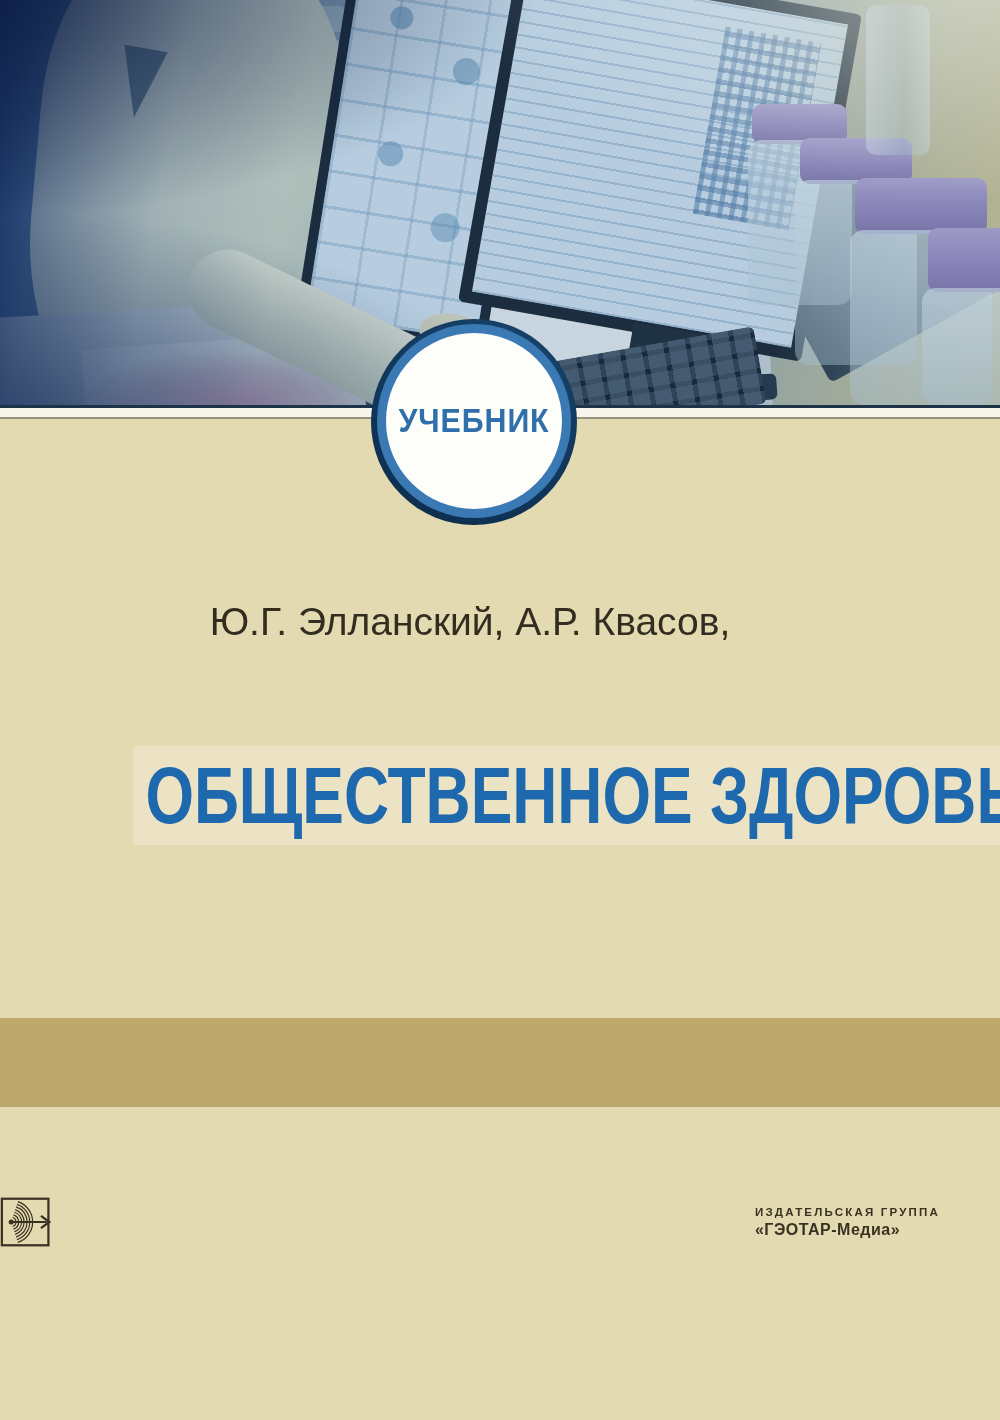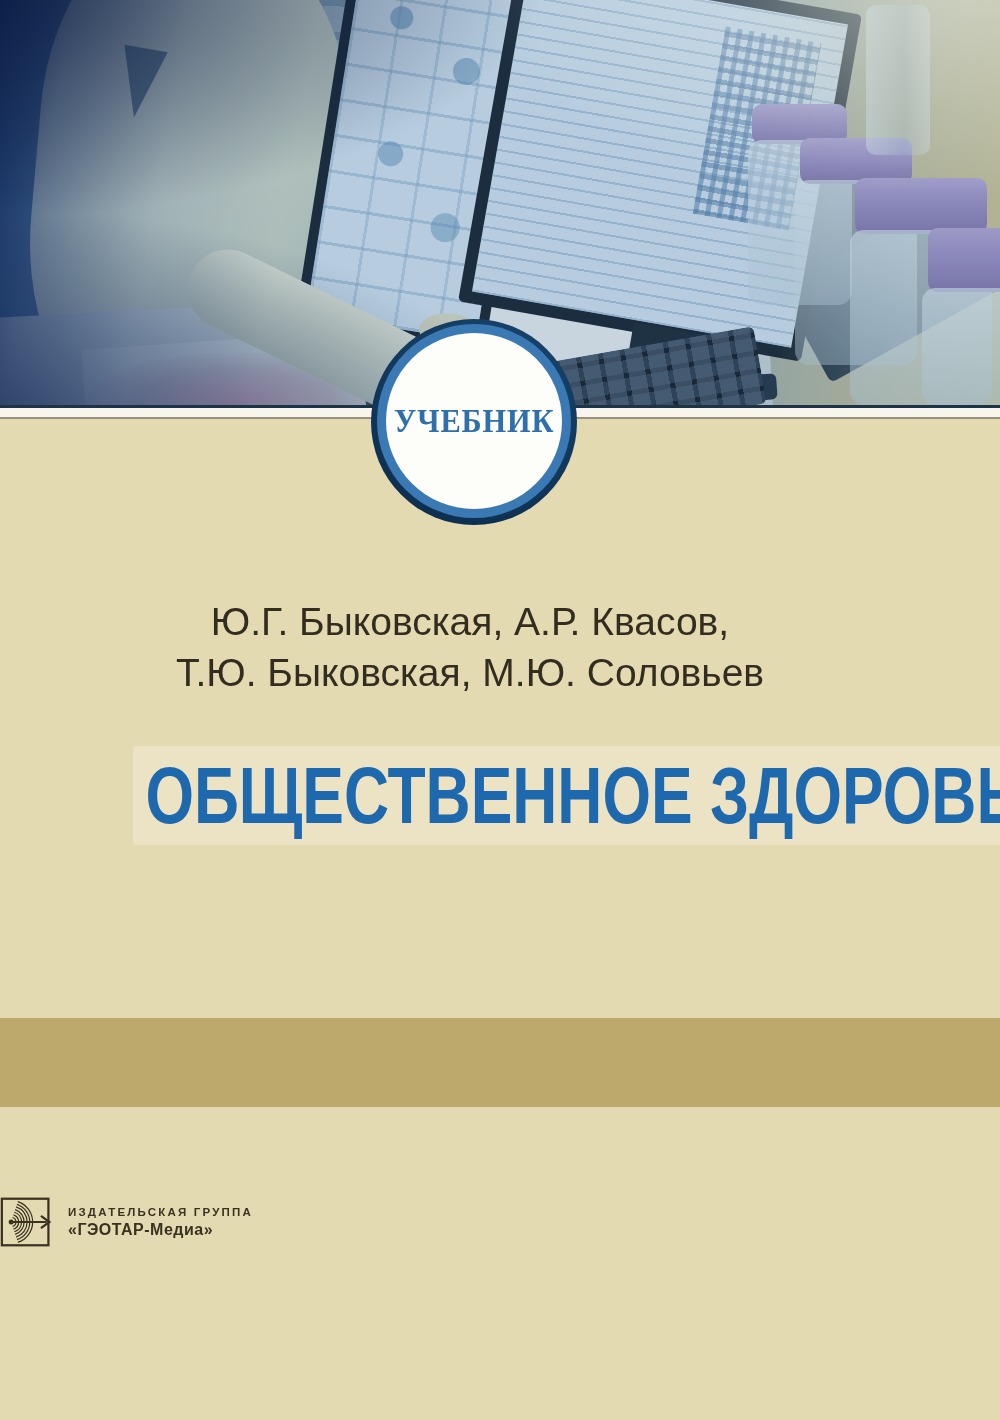--- a/index.html
+++ b/index.html
@@ -84,35 +84,35 @@
   .ov-tr{background:radial-gradient(ellipse at 96% -4%,rgba(236,240,234,.5),rgba(236,240,234,0) 36%);}
   
   .sep-dark{position:absolute;left:0;top:405px;width:1000px;height:3px;background:#1d3347;}
   .sep-white{position:absolute;left:0;top:408px;width:1000px;height:9px;background:#f7f5ec;}
   .sep-gray{position:absolute;left:0;top:417px;width:1000px;height:2px;background:#97927d;}
   
   .badge-dark{position:absolute;left:371px;top:319px;width:206px;height:206px;border-radius:50%;
     background:radial-gradient(circle at 55% 40%,#1b4a74 30%,#0d2f50 75%,#081f38 100%);}
   .badge-ring{position:absolute;left:377px;top:324px;width:194px;height:194px;border-radius:50%;background:#3a79b3;}
   .badge-white{position:absolute;left:386px;top:333px;width:176px;height:176px;border-radius:50%;
-    background:#fdfdfa;display:flex;align-items:center;justify-content:center;font-family:Liberation Serif, serif;}
+    background:#fdfdfa;display:flex;align-items:center;justify-content:center;}
   .badge-label{color:#2f6fab;font-weight:bold;font-size:33px;letter-spacing:1px;
     transform:scaleX(.92);white-space:nowrap;}
   
   .centerband{position:absolute;left:0;width:940px;text-align:center;}
   .authors{top:596px;color:#332d20;font-size:39px;line-height:51px;letter-spacing:0;}
   .title{top:746px;color:#1e68ae;font-weight:bold;font-size:80px;line-height:95px;white-space:nowrap;}
   .title .tline{display:inline-block;transform:scaleX(.78);padding:2px 16px;
     background:rgba(244,238,218,.45);border-radius:4px;}
   .title-row{white-space:nowrap;}
   
   .tanband{position:absolute;left:0;top:1018px;width:1000px;height:89px;background:#bca96b;}
   
   .publisher{position:absolute;left:0;top:1194px;width:940px;display:flex;
-    align-items:center;justify-content:flex-start;gap:14px;color:#3a3220;}
+    align-items:center;justify-content:space-between;gap:14px;color:#3a3220;}
   .pub-text{text-align:left;}
   .pub-group{font-size:11.5px;font-weight:bold;letter-spacing:2.2px;margin-bottom:3px;}
   .pub-name{font-size:16px;font-weight:bold;letter-spacing:.5px;}
 </style>
 </head>
 <body>
 
 <div class="page">
 
   <div class="photo">
@@ -164,22 +164,21 @@
   <div class="sep-white"></div>
   <div class="sep-gray"></div>
 
   <div class="badge-dark"></div>
   <div class="badge-ring"></div>
   <div class="badge-white">
     <span class="badge-label">УЧЕБНИК</span>
   </div>
 
   <div class="centerband authors">
-    <div>Ю.Г. Быковская, А.Р. Квасов,</div>
-    <div>Т.Ю. Быковская, М.Ю. Соловьев</div>
+    <div>Ю.Г. Элланский, А.Р. Квасов,</div>
   </div>
 
   <div class="centerband title">
     <div class="title-row"><span class="tline">ОБЩЕСТВЕННОЕ ЗДОРОВЬЕ</span></div>
   </div>
 
   <div class="tanband"></div>
 
   <div class="publisher">
     <svg width="54" height="56" viewBox="0 0 58 56">

